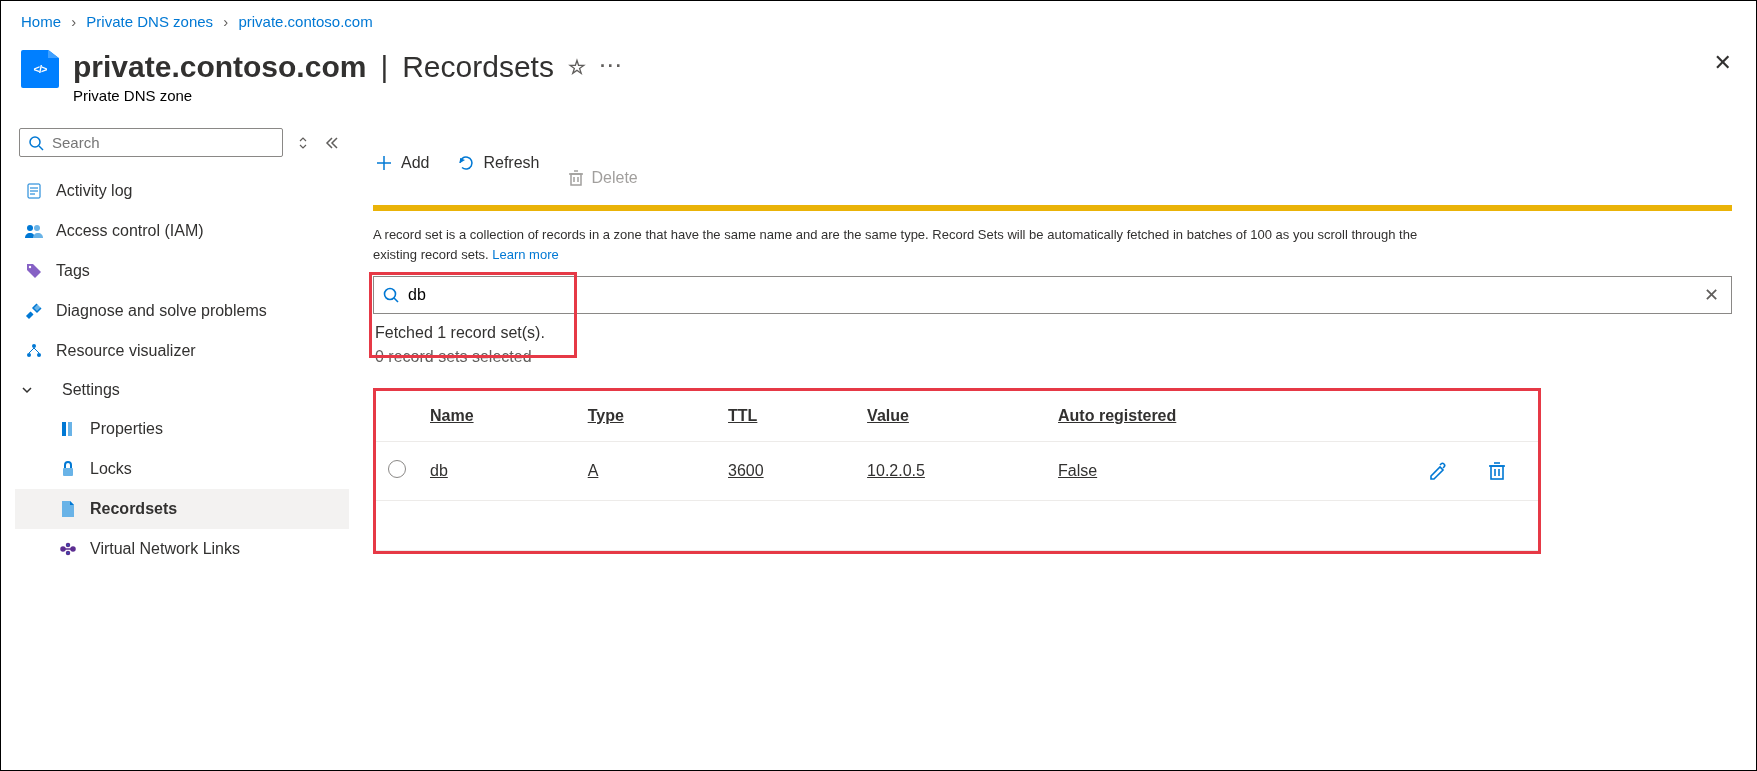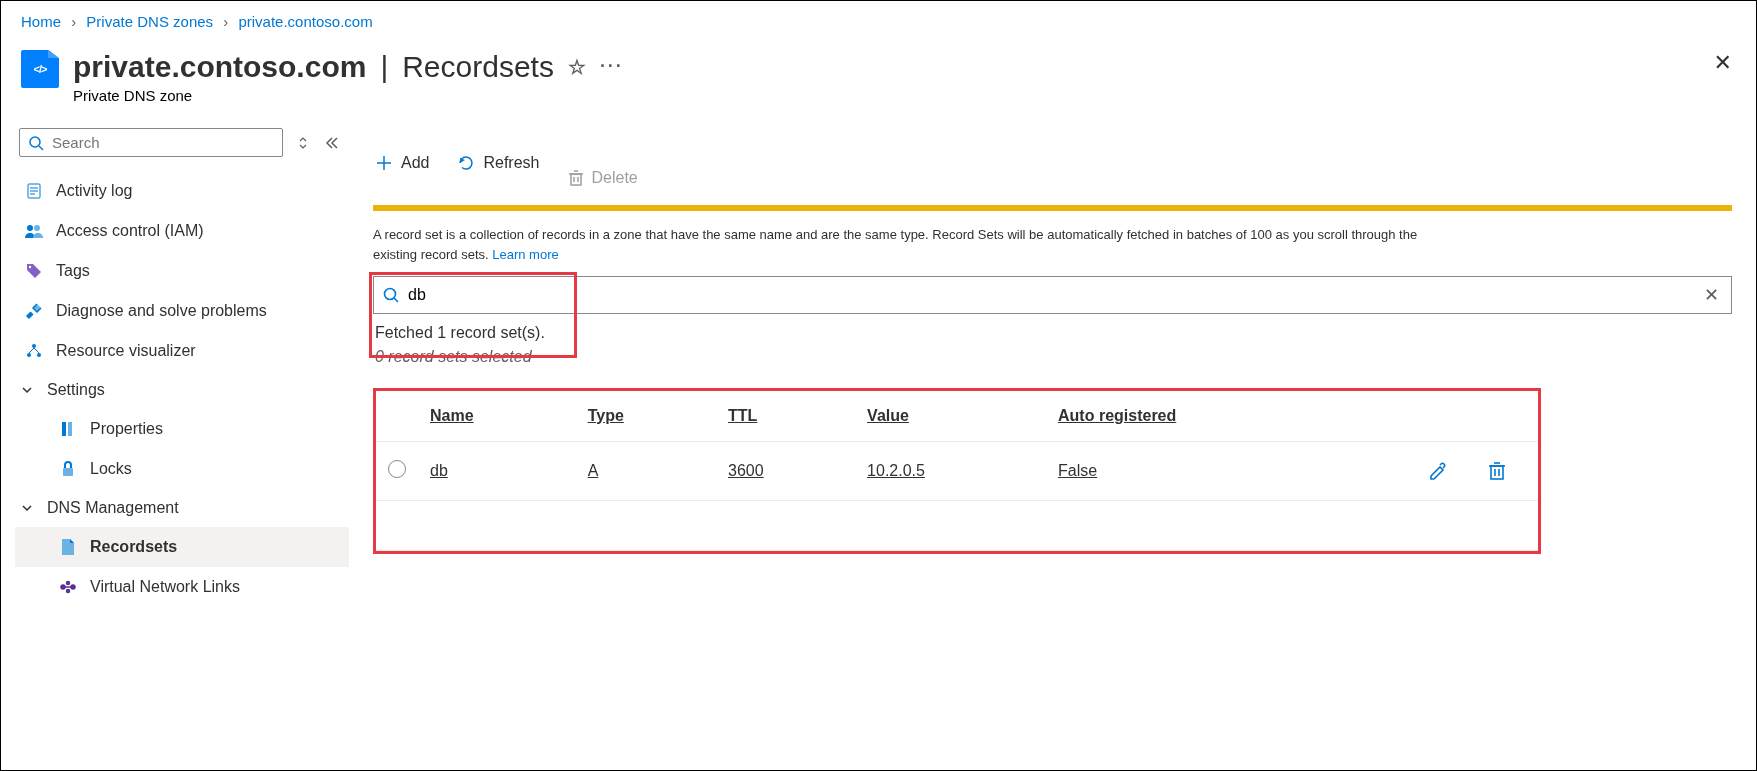--- a/index.html
+++ b/index.html
@@ -104,21 +104,21 @@
     background:#f3f2f1;
     font-weight:600;
   }
   .nav-item .nav-ic{
     width:20px; height:20px; display:flex; align-items:center; justify-content:center;
   }
   .chev{
     width:18px; text-align:center; color:#323130; font-size:14px; margin-right:2px;
   }
   .nav-section{
-    display:flex; align-items:center; gap:6px;
+    display:flex; align-items:center; gap:21px;
     padding:10px 6px; font-size:16px; cursor:pointer;
   }
 
   
   .main{
     flex:1; padding:0 24px 0 24px; min-width:0;
   }
   .toolbar{
     display:flex; align-items:center; gap:24px;
     padding:10px 0 14px 0;
@@ -159,21 +159,21 @@
     left:-4px; top:-4px;
     width:208px; height:86px;
     border:3px solid #e63946;
     pointer-events:none;
     z-index:5;
   }
   .fetched-row{
     font-size:16px; padding:10px 2px 4px 2px;
   }
   .selected-row{
-    font-size:16px; color:#605e5c; padding:2px 2px 16px 2px;font-style:italic;
+    font-size:16px; color:#605e5c; padding:2px 2px 16px 2px;
   }
 
   
   .table-wrap{
     border:3px solid #e63946;
     padding:0;
     margin-top:6px;
     position:relative;
     width: 1168px;
   }
@@ -335,28 +335,20 @@
     <div class="nav-item indent">
       <span class="nav-ic">
         <svg width="16" height="18" viewBox="0 0 16 18" fill="#0078d4">
             <rect x="3" y="8" width="10" height="8" rx="1" fill="#69b3e7"></rect>
             <path d="M5 8V5a3 3 0 016 0v3" fill="none" stroke="#0078d4" stroke-width="2"></path>
           </svg>
       </span>
       <span>Locks</span>
     </div>
 
-    <div class="nav-section">
-      <span class="chev">
-        <svg width="12" height="12" viewBox="0 0 12 12" stroke="#323130" stroke-width="1.5" fill="none">
-            <polyline points="2,4 6,8 10,4"></polyline>
-          </svg>
-      </span>
-      <span>DNS Management</span>
-    </div>
 
     <div class="nav-item indent selected">
       <span class="nav-ic">
         <svg width="14" height="18" viewBox="0 0 14 18" fill="#0078d4">
             <path d="M1 1h8l4 4v12H1z" fill="#69b3e7"></path>
             <path d="M9 1v4h4" fill="#0078d4"></path>
           </svg>
       </span>
       <span>Recordsets</span>
     </div>

